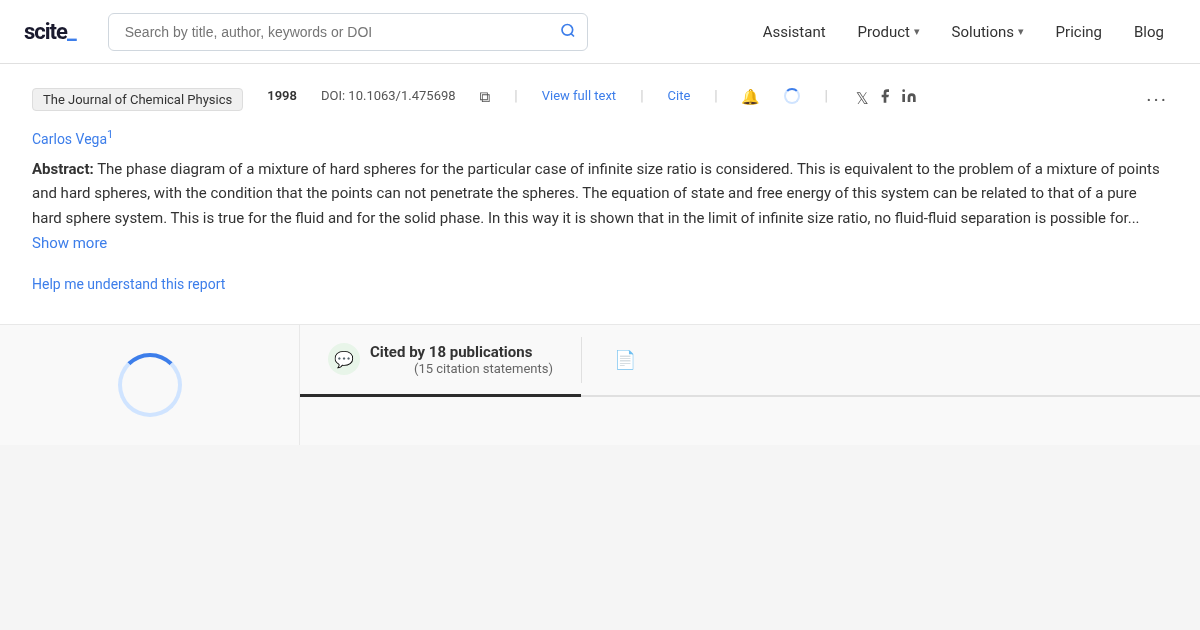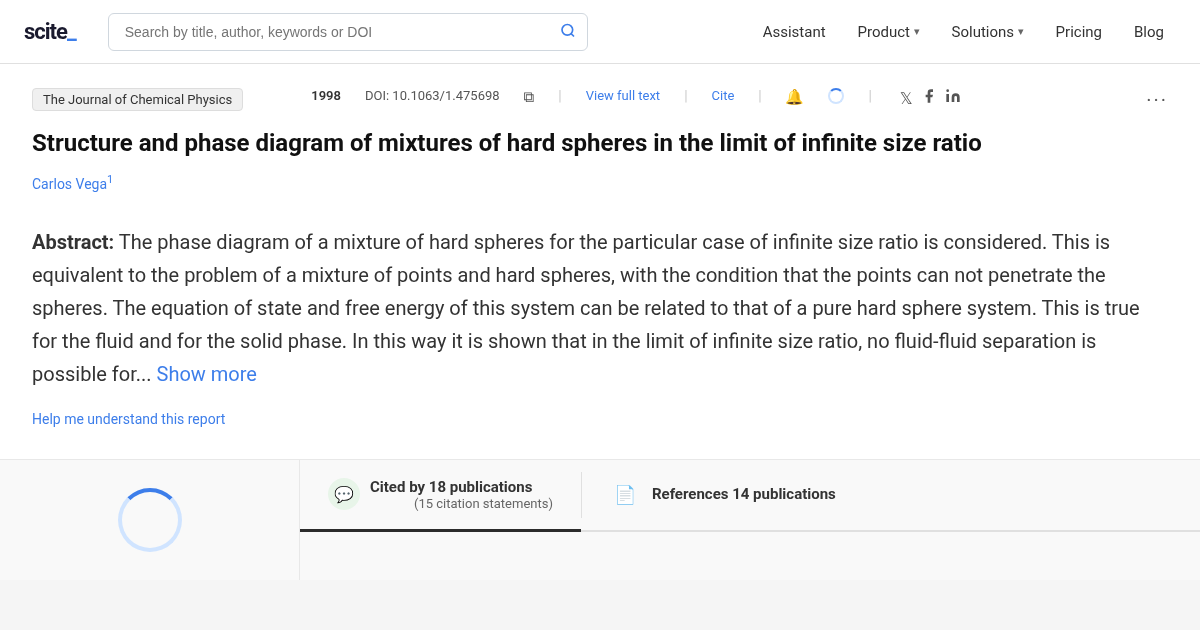--- a/index.html
+++ b/index.html
@@ -78,21 +78,21 @@
       flex-wrap: wrap;
     }
     .journal-tag {
       background: #f0f0f0;
       border: 1px solid #ddd;
       border-radius: 4px;
       padding: 3px 10px;
       font-size: 13px;
       color: #333;
     }
-    .year { font-weight: 600; font-size: 13px; color: #333; margin-left: 44px; }
+    .year { font-weight: 600; font-size: 13px; color: #333; }
     .doi { font-size: 13px; color: #555; }
     .meta-sep { color: #ccc; }
     .meta-link { color: #3d7eea; font-size: 13px; text-decoration: none; cursor: pointer; }
     .bell-icon { color: #666; font-size: 15px; cursor: pointer; }
     .loading-spin {
       width: 16px; height: 16px;
       border: 2px solid #d0e4ff;
       border-top: 2px solid #3d7eea;
       border-radius: 50%;
       animation: spin 1s linear infinite;
@@ -114,21 +114,21 @@
     }
     .author-link {
       color: #3d7eea;
       font-size: 14px;
       text-decoration: none;
       cursor: pointer;
     }
     .author-sup { font-size: 11px; vertical-align: super; }
 
     
-    .abstract { margin-top: 34px; font-size: 20px; line-height: 1.65; color: #333; }
+    .abstract { margin-top: 10px; font-size: 15px; line-height: 1.65; color: #333; }
     .abstract-bold { font-weight: 700; }
     .show-more { color: #3d7eea; cursor: pointer; text-decoration: none; }
 
     
     .help-link {
       display: inline-block;
       margin-top: 20px;
       color: #3d7eea;
       font-size: 14px;
       text-decoration: none;
@@ -276,21 +276,20 @@
             <path d="M16 8a6 6 0 0 1 6 6v7h-4v-7a2 2 0 0 0-2-2 2 2 0 0 0-2 2v7h-4v-7a6 6 0 0 1 6-6z"></path>
             <rect x="2" y="9" width="4" height="12"></rect>
             <circle cx="4" cy="4" r="2"></circle>
           </svg>
       </span>
     </div>
     <span class="more-btn">···</span>
   </div>
 
   
-  <h1 class="article-title">Structure and phase diagram of mixtures of hard spheres in the limit of infinite size ratio</h1>
 
   
   <div>
     <a class="author-link">
       <span>Carlos Vega</span><sup class="author-sup">1</sup>
     </a>
   </div>
 
   
   <p class="abstract">
@@ -322,21 +321,18 @@
           <span class="tab-text-sub">(15 citation statements)</span>
         </div>
       </div>
 
       <div class="tab-divider"></div>
 
       <div class="tab">
         <div class="tab-icon-doc">
           <span>📄</span>
         </div>
-        <div class="tab-label-group">
-          <span class="tab-text-main">References 14 publications</span>
-        </div>
       </div>
 
     </div>
   </div>
 
 </div>
 
 </body></html>

